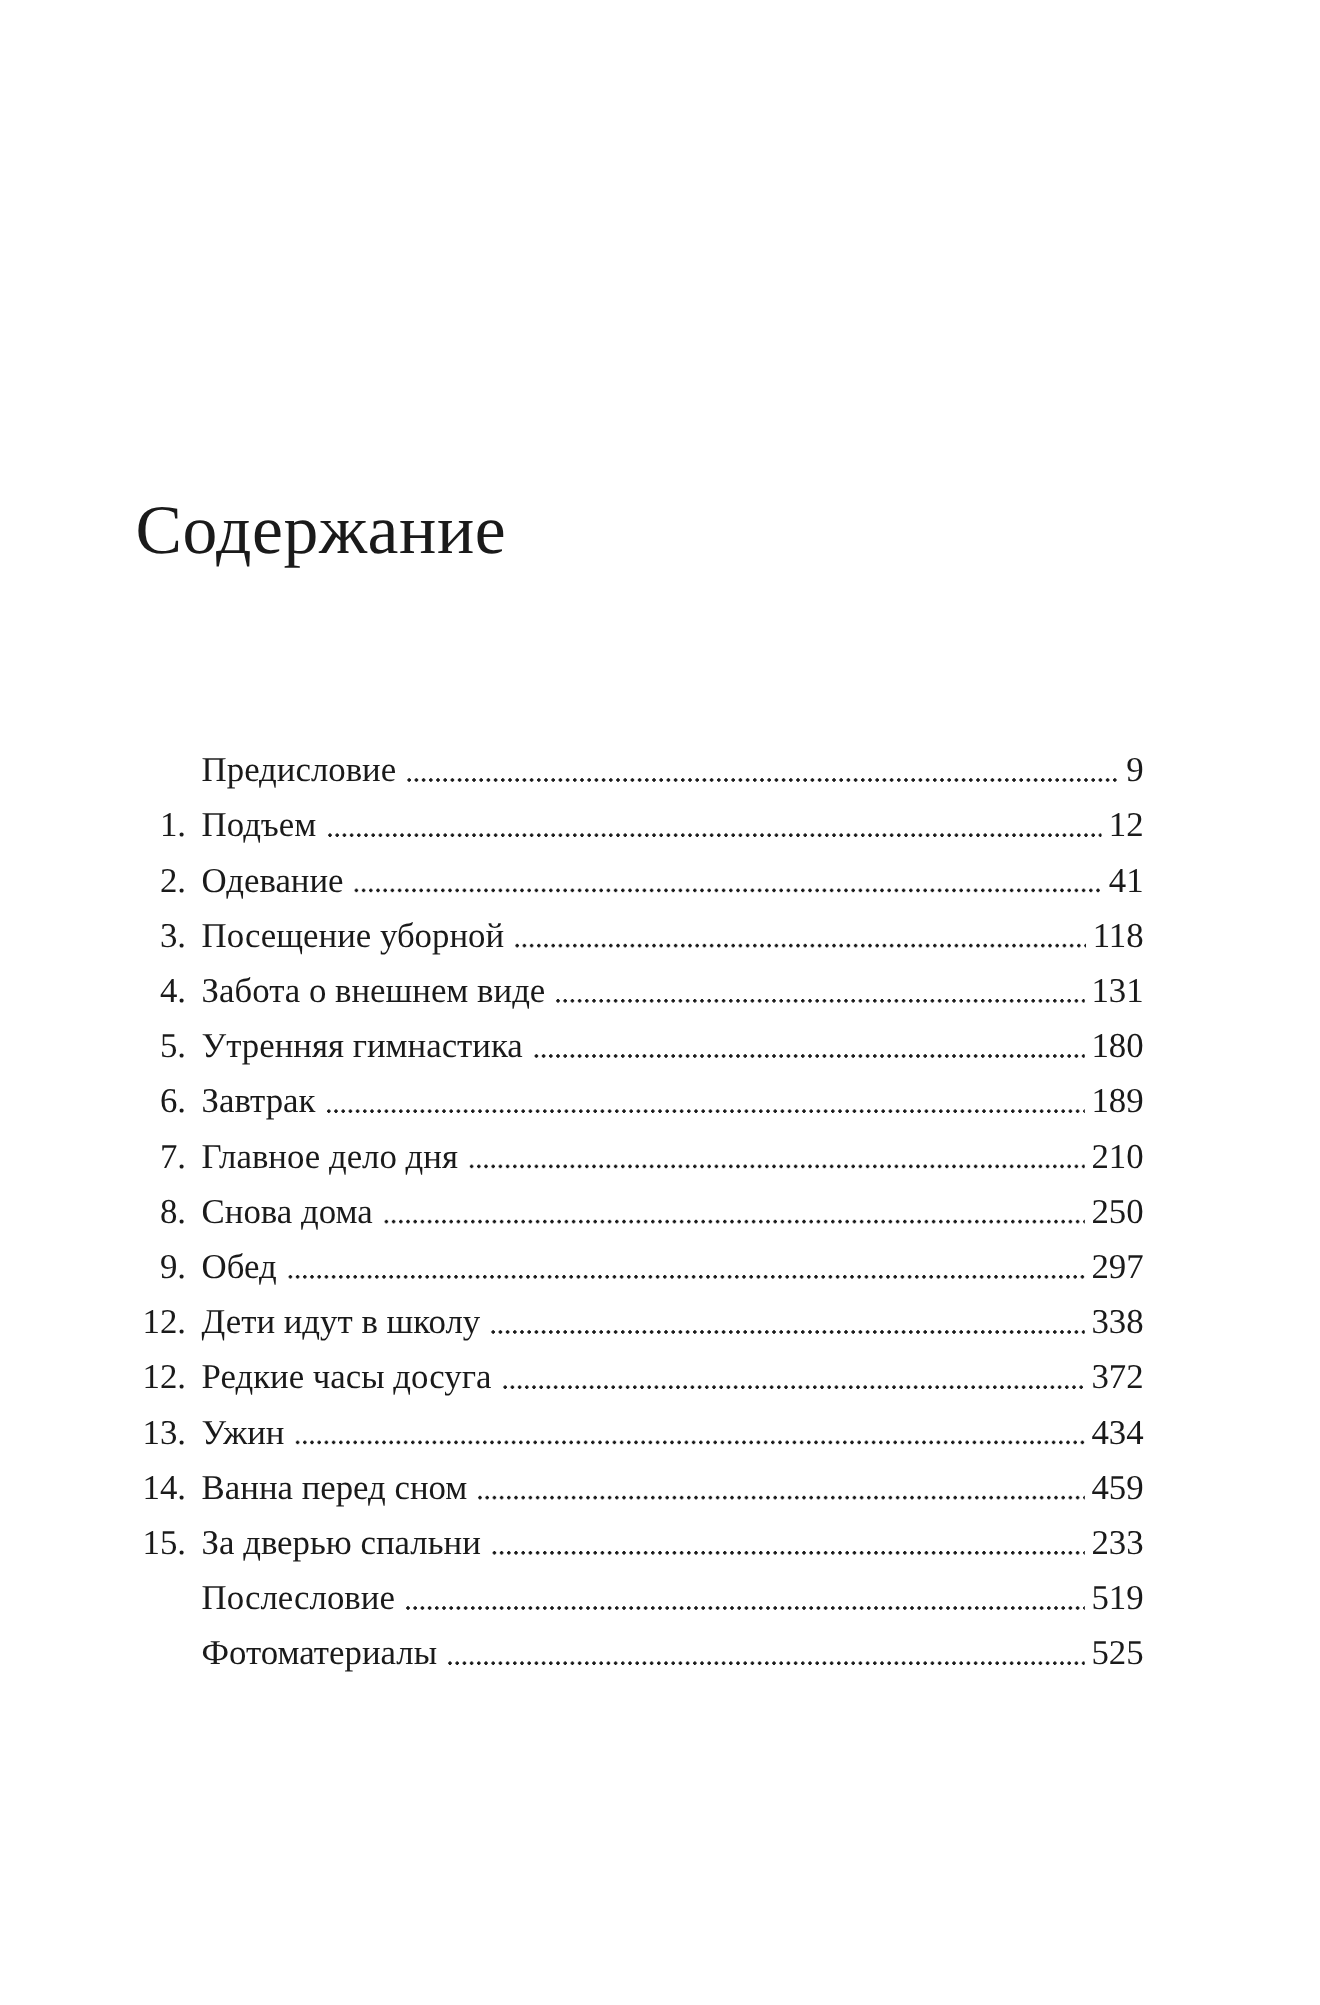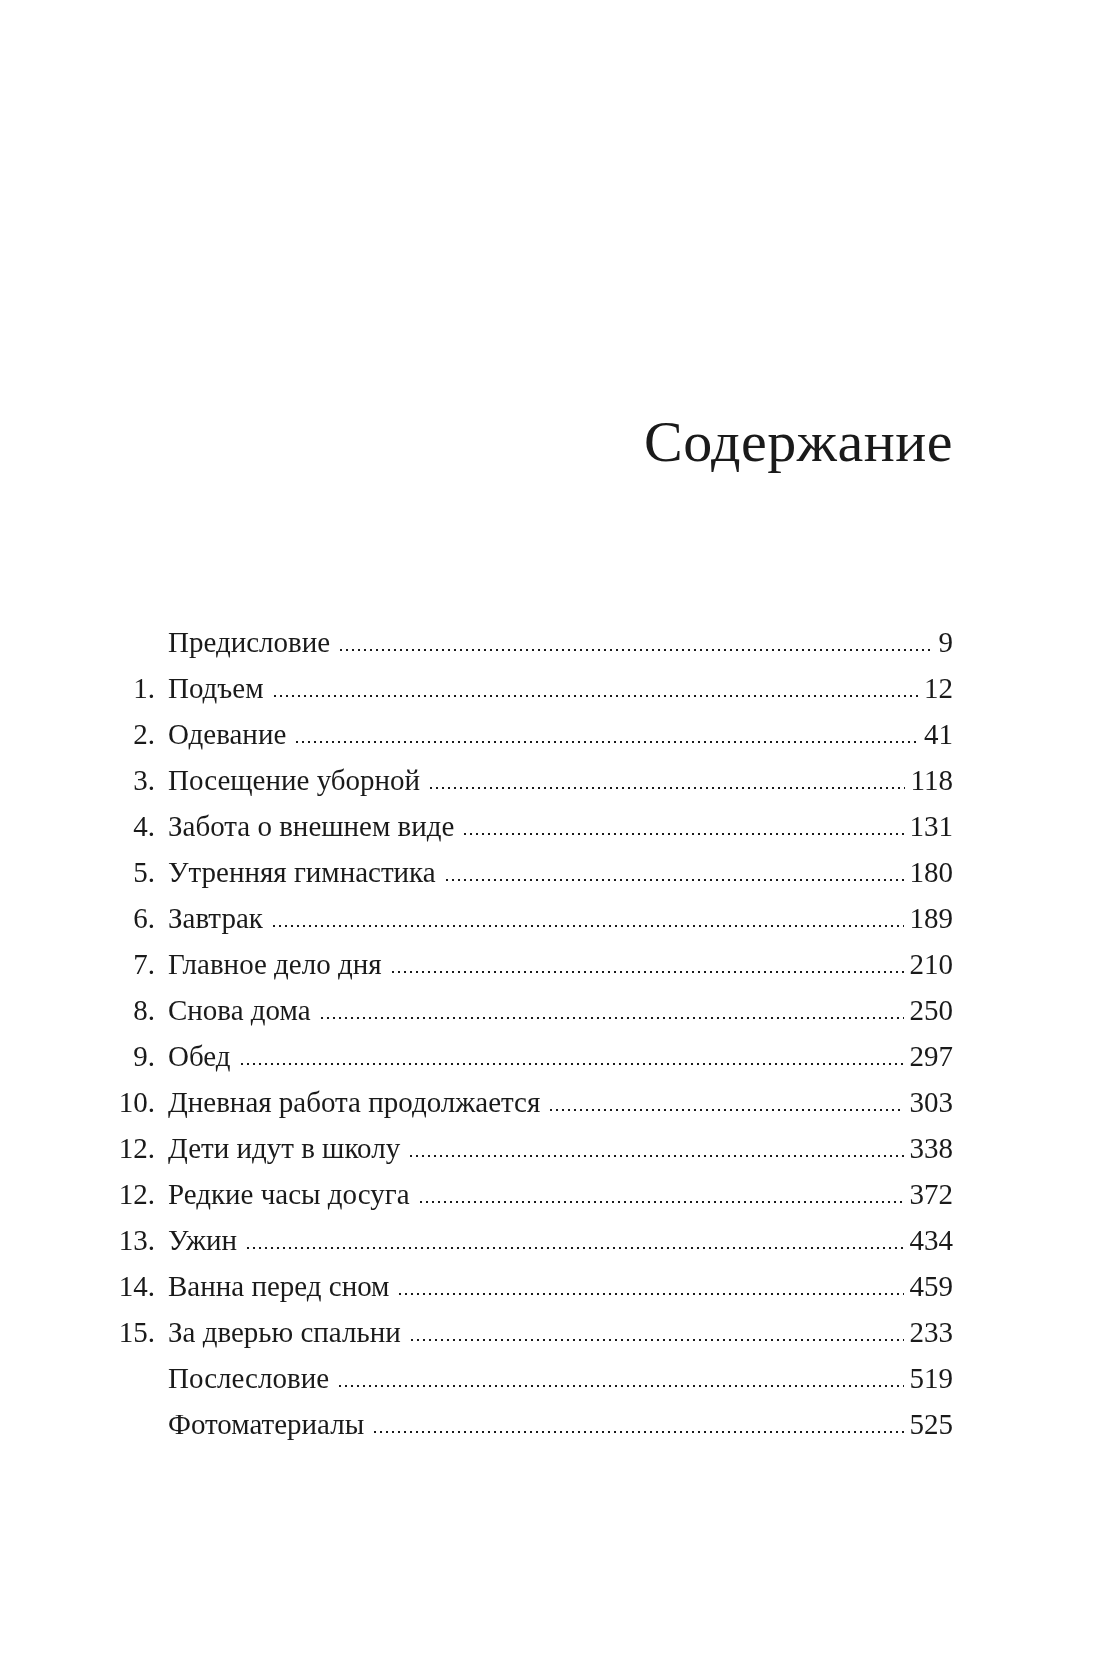--- a/index.html
+++ b/index.html
@@ -18,21 +18,21 @@
     box-sizing: content-box;
     width: 840px;
     margin-left: 113px;
     padding-top: 413px;
   }
   .page-title {
     margin: 0;
     font-size: 58px;
     font-weight: normal;
     line-height: 58px;
-    text-align: right;
+    text-align: left;
     letter-spacing: 0.5px;
     color: #1a1a1a;
   }
   .toc {
     margin-top: 148px;
   }
   .toc-row {
     display: flex;
     align-items: baseline;
     font-size: 29px;
@@ -135,26 +135,20 @@
     <span class="toc-page">250</span>
   </div>
 
   <div class="toc-row">
     <span class="toc-num">9.</span>
     <span class="toc-label">Обед</span>
     <span class="toc-dots"></span>
     <span class="toc-page">297</span>
   </div>
 
-  <div class="toc-row">
-    <span class="toc-num">10.</span>
-    <span class="toc-label">Дневная работа продолжается</span>
-    <span class="toc-dots"></span>
-    <span class="toc-page">303</span>
-  </div>
 
   <div class="toc-row">
     <span class="toc-num">12.</span>
     <span class="toc-label">Дети идут в школу</span>
     <span class="toc-dots"></span>
     <span class="toc-page">338</span>
   </div>
 
   <div class="toc-row">
     <span class="toc-num">12.</span>

